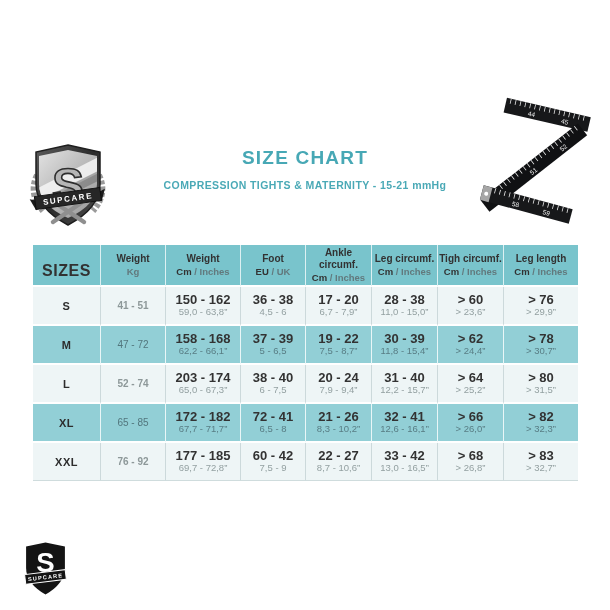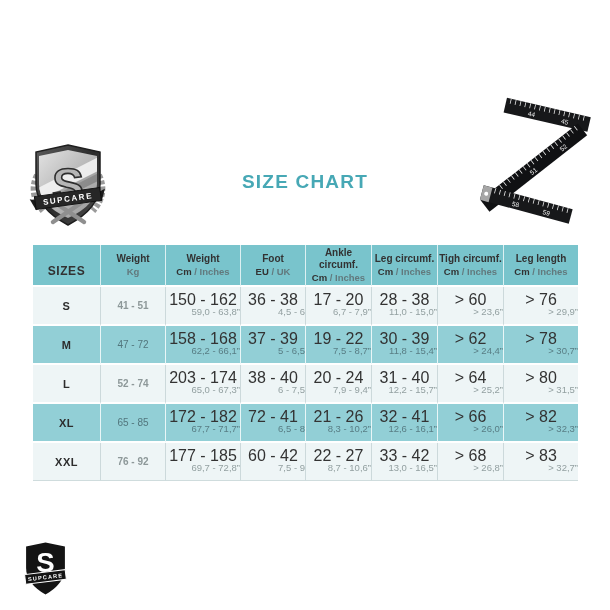--- a/index.html
+++ b/index.html
@@ -1,20 +1,20 @@
 <!DOCTYPE html>
 <html><head>
 <meta charset="utf-8">
 <style>
   html,body{margin:0;padding:0;background:#fff;}
   body{width:610px;height:610px;position:relative;overflow:hidden;
        font-family:"Liberation Sans",sans-serif;-webkit-font-smoothing:antialiased;}
 
   
-  .header-block{position:absolute;left:0;right:0;top:147px;text-align:center;margin-top:24px;}
+  .header-block{position:absolute;left:0;right:0;top:147px;text-align:center;}
   .title{font-size:19px;font-weight:bold;color:#47a8b5;letter-spacing:1.2px;}
   .subtitle{margin-top:10px;font-size:10.5px;font-weight:bold;color:#4aa9b6;letter-spacing:.4px;}
   .note{margin-top:9px;font-size:9.5px;color:#4b4b4b;letter-spacing:.3px;}
 
   
   .logo-top{position:absolute;left:28px;top:142px;width:80px;height:87px;}
   .logo-bottom{position:absolute;left:22px;top:540px;width:47px;height:58px;}
   .tape{position:absolute;right:12px;top:86px;width:128px;height:144px;}
 
   
@@ -26,28 +26,28 @@
   tbody td{height:37px;border-bottom:2px solid #fff;}
   .row-light td{background:#eef5f6;}
   .row-light td + td{border-left:1px solid #ccd9db;}
   .row-teal td{background:#92cfd6;}
   .row-teal td + td{border-left:1px solid rgba(255,255,255,.8);}
   tbody tr:last-child td{border-bottom:1px solid #cfdcdd;}
 
   .h-label{display:block;font-size:10px;font-weight:bold;color:#323232;line-height:12px;}
   .h-sub{display:block;font-size:9.5px;color:#62797d;line-height:12px;margin-top:1px;}
   .h-sub b{color:#323232;}
-  .th-sizes .h-label{font-size:12px;letter-spacing:.6px;margin-top:12px;}
+  .th-sizes .h-label{font-size:16px;letter-spacing:.6px;margin-top:12px;}
 
   .c-size{font-size:11px;font-weight:bold;color:#2d2d2d;letter-spacing:.5px;}
   .c-weight{font-size:10px;}
   .row-light .c-weight{color:#8d9899;font-weight:bold;}
   .row-teal .c-weight{color:#52767d;}
-  .v1{display:block;font-size:16px;font-weight:normal;color:#333;line-height:13px;}
-  .v2{display:block;font-size:9.5px;line-height:12px;text-align:right;}
+  .v1{display:block;font-size:13px;font-weight:bold;color:#333;line-height:13px;}
+  .v2{display:block;font-size:9.5px;line-height:12px;}
   .row-light .v2{color:#93a0a1;}
   .row-teal .v2{color:#587d84;}
 </style>
 </head>
 <body>
 
 <svg class="logo-top" viewBox="0 0 80 87" aria-hidden="true">
   <defs>
     <linearGradient id="met1" x1="0" y1="0" x2="1" y2="1">
       <stop offset="0" stop-color="#5c5c5c"></stop>
@@ -78,20 +78,21 @@
   <g transform="rotate(-8 40 57)">
     <polygon points="2,52 8,54 7,64" fill="#1b1b1b"></polygon>
     <polygon points="78,52 72,54 73,64" fill="#1b1b1b"></polygon>
     <rect x="7" y="50" width="66" height="13" fill="#262626" stroke="#0f0f0f"></rect>
     <text x="40" y="59.5" text-anchor="middle" font-family="Liberation Sans, sans-serif" font-size="8" font-weight="bold" fill="#ffffff" letter-spacing="1.6">SUPCARE</text>
   </g>
 </svg>
 
 <div class="header-block">
   <div class="title">SIZE CHART</div>
+  <div class="subtitle">COMPRESSION TIGHTS &amp; MATERNITY - 15-21 mmHg</div>
 </div>
 
 <svg class="tape" viewBox="0 0 128 144" aria-hidden="true">
   <g transform="rotate(13 80 30)">
     <rect x="34" y="22" width="86" height="15" fill="#17181a"></rect>
     <line x1="38" y1="24.5" x2="118" y2="24.5" stroke="#e8e8e8" stroke-width="5" stroke-dasharray="0.8 4.2"></line>
     <text x="58" y="34.5" fill="#efefef" font-size="6.5" font-family="Liberation Sans, sans-serif">44</text>
     <text x="92" y="34.5" fill="#efefef" font-size="6.5" font-family="Liberation Sans, sans-serif">45</text>
   </g>
   <g transform="rotate(-38 64 82)">

